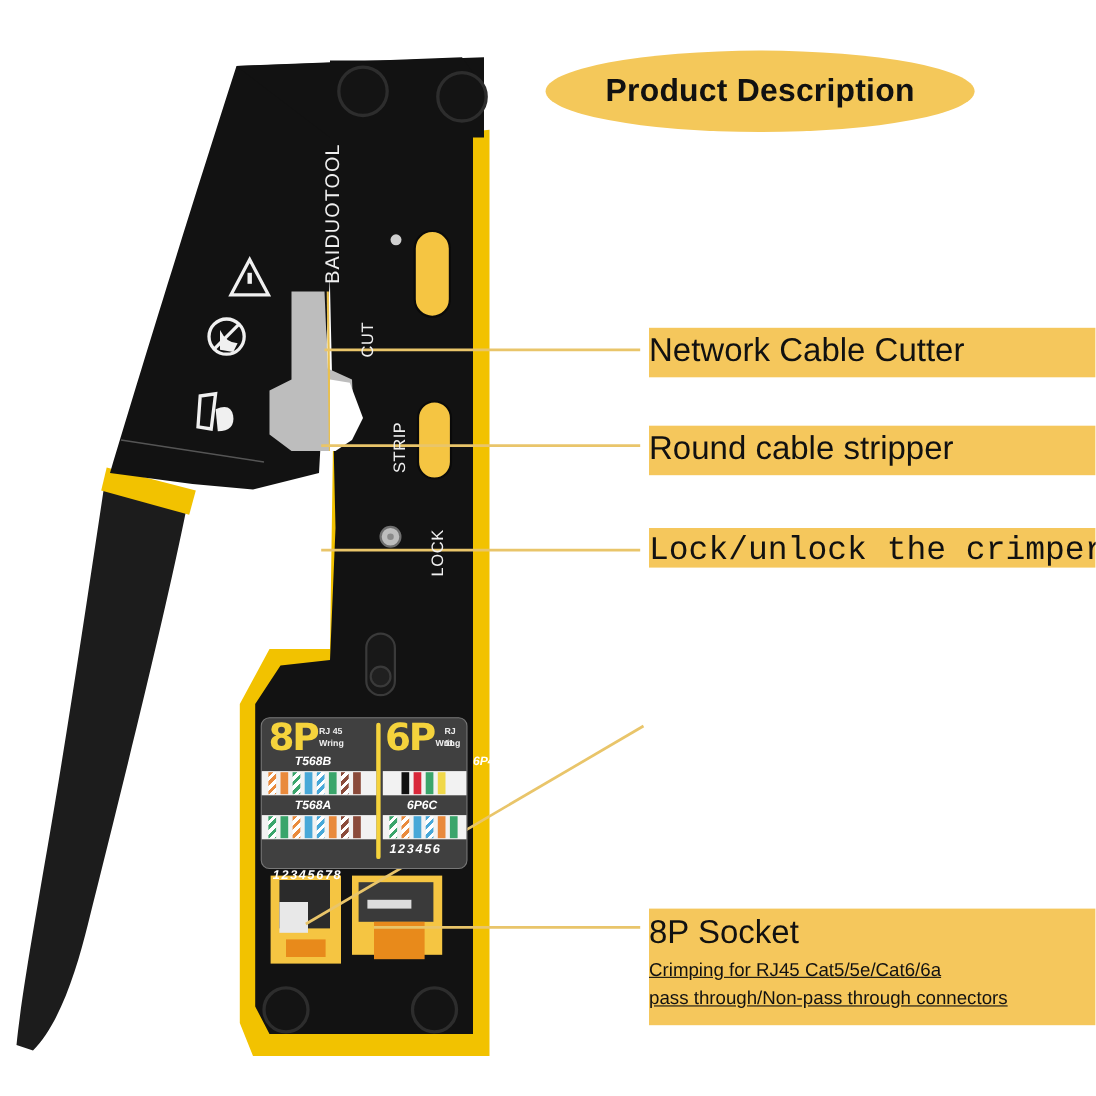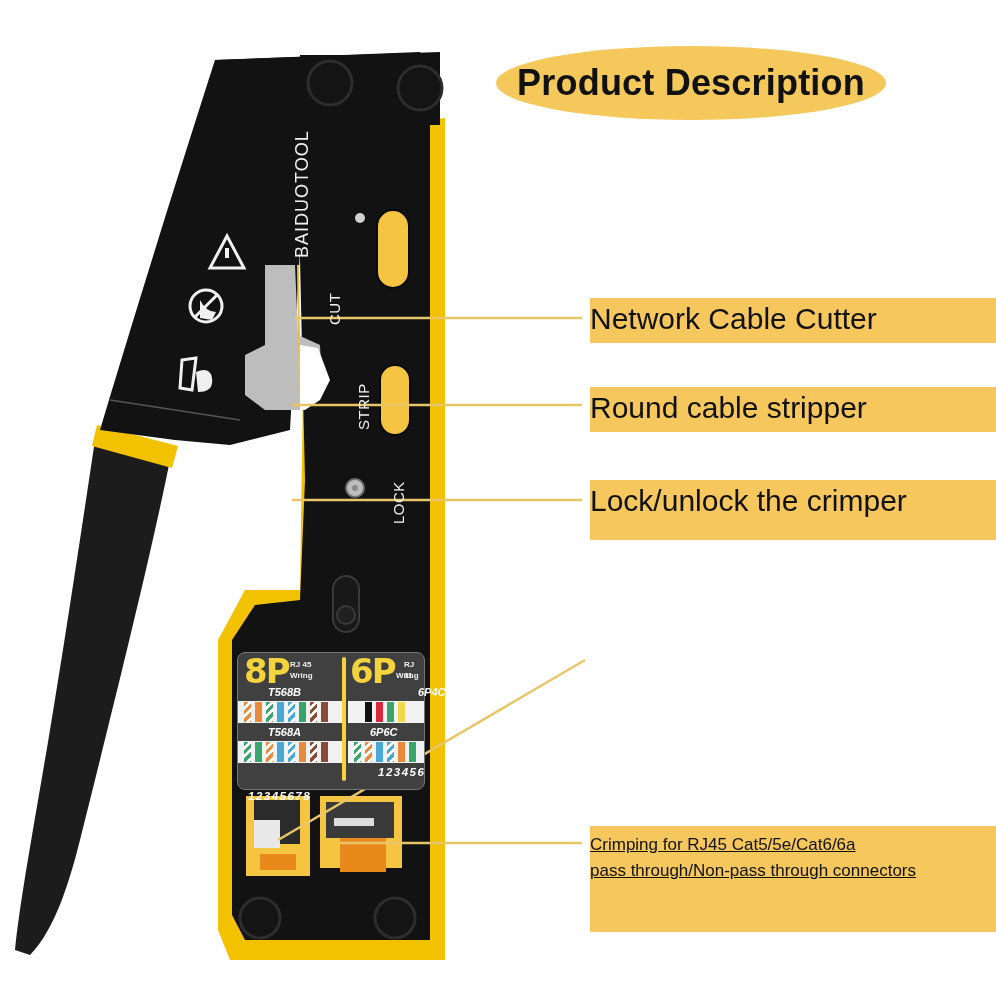--- a/index.html
+++ b/index.html
@@ -6,31 +6,31 @@
     body { width: 996px; height: 996px; position: relative; overflow: hidden;
            font-family: "Liberation Sans", sans-serif; }
     #stage { position: absolute; left: 0; top: 0; width: 996px; height: 996px; }
     svg#tool { position: absolute; left: 0; top: 0; }
 
     .title-ellipse {
       position: absolute; left: 496px; top: 46px; width: 390px; height: 74px;
       background: #f4c85a; border-radius: 50%;
       display: flex; align-items: center; justify-content: center;
     }
-    .title-ellipse span { font-weight: bold; font-size: 36px; color: #111; letter-spacing: 0.2px; }
+    .title-ellipse span { font-weight: bold; font-size: 29px; color: #111; letter-spacing: 0.2px; }
 
     .callout { position: absolute; left: 590px; width: 406px; background: #f5c75c; }
     .callout .head { font-size: 30px; color: #111; line-height: 1; white-space: nowrap; }
     .callout .sub { font-size: 17px; color: #111; text-decoration: underline; white-space: nowrap; }
 
     #c-cutter { top: 298px; height: 45px; }
     #c-cutter .head { padding: 6px 0 0 0; }
     #c-strip  { top: 387px; height: 45px; }
     #c-strip .head { padding: 6px 0 0 0; }
-    #c-lock   { top: 480px; height: 60px; }
+    #c-lock   { top: 480px; height: 36px; font-family: Liberation Mono, monospace; }
     #c-lock .head { padding: 6px 0 0 0; }
 
     #c-6p { top: 637px; height: 80px; }
     #c-6p .head { padding: 7px 0 0 0; }
     #c-6p .sub { margin-top: 9px; }
 
     #c-8p { top: 826px; height: 106px; }
     #c-8p .head { padding: 7px 0 0 0; }
     #c-8p .sub { margin-top: 9px; }
     #c-8p .sub2 { margin-top: 6px; }
@@ -138,23 +138,23 @@
     <div class="p-small" style="left:52px; top:17px;">Wring</div>
     <div class="p-std" style="left:30px; top:33px;">T568B</div>
     <div class="p-std" style="left:30px; top:73px;">T568A</div>
     <div class="p-nums" style="left:10px; top:113px;margin-top:24px;">12345678</div>
 
     <div style="position:absolute; left:104px; top:4px; width:4px; height:124px; background:#f5d33c; border-radius:2px;"></div>
 
     <div class="p-big" style="left:112px; top:-2px;">6P</div>
     <div class="p-small" style="left:166px; top:6px;">RJ 11</div>
     <div class="p-small" style="left:158px; top:17px;">Wring</div>
-    <div class="p-std" style="left:136px; top:33px;padding-left:44px;">6P4C</div>
+    <div class="p-std" style="left:148px; top:33px;padding-left:44px;">6P4C</div>
     <div class="p-std" style="left:132px; top:73px;">6P6C</div>
-    <div class="p-nums" style="left:116px; top:113px;margin-left:24px;">123456</div>
+    <div class="p-nums" style="left:116px; top:113px;">123456</div>
 
     <div class="wire-strip" style="left:0; top:48px; width:104px;">
       <div class="wire" style="background:repeating-linear-gradient(135deg,#e98a3c 0 3px,#fff 3px 6px)"></div>
       <div class="wire" style="background:#e98a3c"></div>
       <div class="wire" style="background:repeating-linear-gradient(135deg,#3aa56b 0 3px,#fff 3px 6px)"></div>
       <div class="wire" style="background:#48a8d8"></div>
       <div class="wire" style="background:repeating-linear-gradient(135deg,#48a8d8 0 3px,#fff 3px 6px)"></div>
       <div class="wire" style="background:#3aa56b"></div>
       <div class="wire" style="background:repeating-linear-gradient(135deg,#8a4a3a 0 3px,#fff 3px 6px)"></div>
       <div class="wire" style="background:#8a4a3a"></div>
@@ -193,17 +193,18 @@
   <div class="callout" id="c-cutter">
     <div class="head">Network Cable Cutter</div>
   </div>
   <div class="callout" id="c-strip">
     <div class="head">Round cable stripper</div>
   </div>
   <div class="callout" id="c-lock">
     <div class="head">Lock/unlock the crimper</div>
   </div>
   <div class="callout" id="c-8p">
+    <div class="head">8P Socket</div>
     <div class="sub">Crimping for RJ45 Cat5/5e/Cat6/6a </div>
     <div class="sub sub2">pass through/Non-pass through connectors</div>
   </div>
 
 </div>
 
 </body></html>

